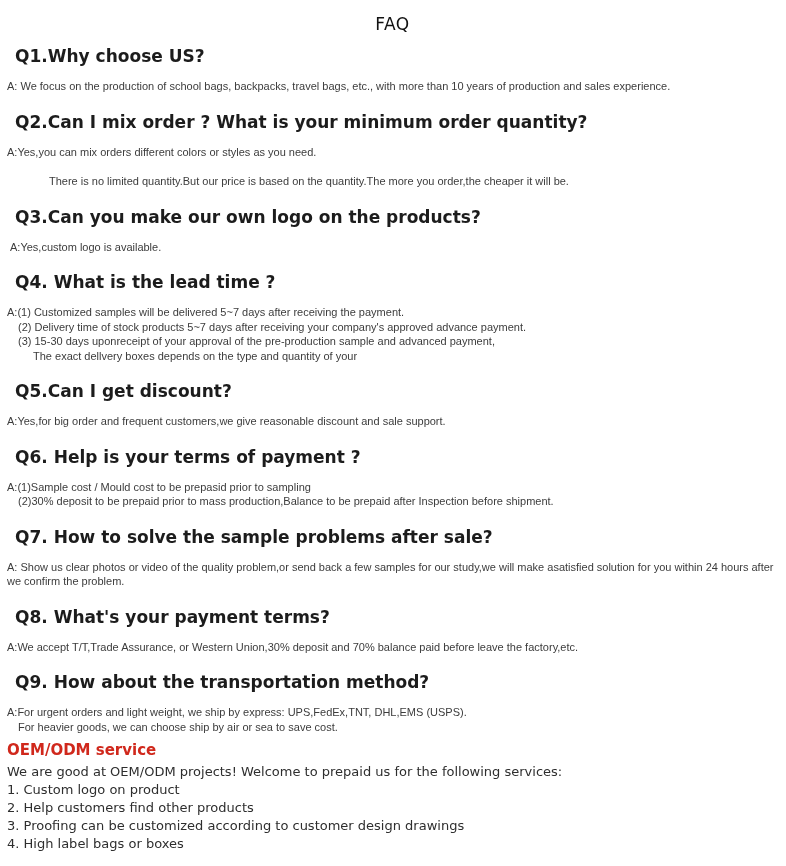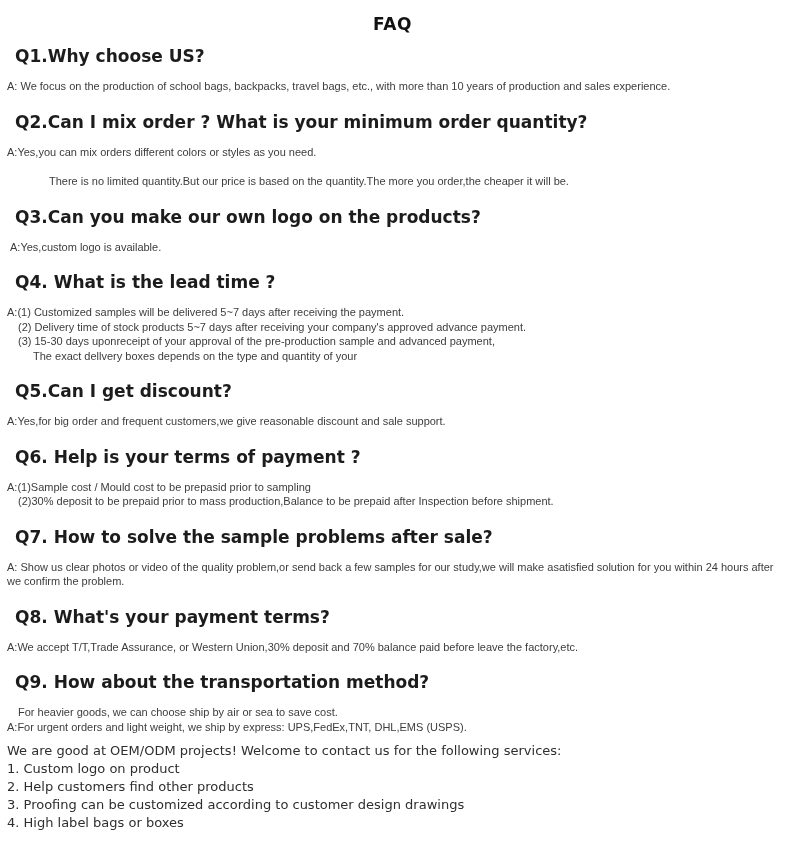--- a/index.html
+++ b/index.html
@@ -13,21 +13,21 @@
     box-sizing: border-box;
     padding: 13px 8px 18px 7px;
     background: #ffffff;
     font-family: "Liberation Sans", sans-serif;
     overflow: hidden;
   }
   .page-title {
     text-align: center;
     font-family: "DejaVu Sans", sans-serif;
     font-size: 17px;
-    font-weight: bold;
+    font-weight: normal;
     color: #121212;
     line-height: 22px;
     margin: 0 0 14px 0;
     letter-spacing: 0.5px;
   }
   .faq-item {
     margin: 0 0 21px 0;
   }
   .faq-item.last {
     margin-bottom: 8px;
@@ -124,26 +124,27 @@
     <p class="answer-line">A: Show us clear photos or video of the quality problem,or send back a few samples for our study,we will make asatisfied solution for you within 24 hours after we confirm the problem.</p>
   </div>
 
   <div class="faq-item">
     <p class="question">Q8. What's your payment terms?</p>
     <p class="answer-line">A:We accept T/T,Trade Assurance, or Western Union,30% deposit and 70% balance paid before leave the factory,etc.</p>
   </div>
 
   <div class="faq-item last">
     <p class="question">Q9. How about the transportation method?</p>
+    <p class="answer-line">A:For urgent orders and light weight, we ship by express: UPS,FedEx,TNT, DHL,EMS (USPS).</p>
     <p class="answer-line ind1">For heavier goods, we can choose ship by air or sea to save cost.</p>
-    <p class="answer-line">A:For urgent orders and light weight, we ship by express: UPS,FedEx,TNT, DHL,EMS (USPS).</p>
   </div>
 
   <div class="oem-section">
-    <p class="oem-intro">We are good at OEM/ODM projects! Welcome to contact us for the following services:</p>
+    <p class="oem-heading">OEM/ODM service</p>
+    <p class="oem-intro">We are good at OEM/ODM projects! Welcome to prepaid us for the following services:</p>
     <ul class="oem-list">
       <li>1. Custom logo on product</li>
       <li>2. Help customers find other products</li>
       <li>3. Proofing can be customized according to customer design drawings</li>
       <li>4. High label bags or boxes</li>
     </ul>
   </div>
 
 </div>
 

